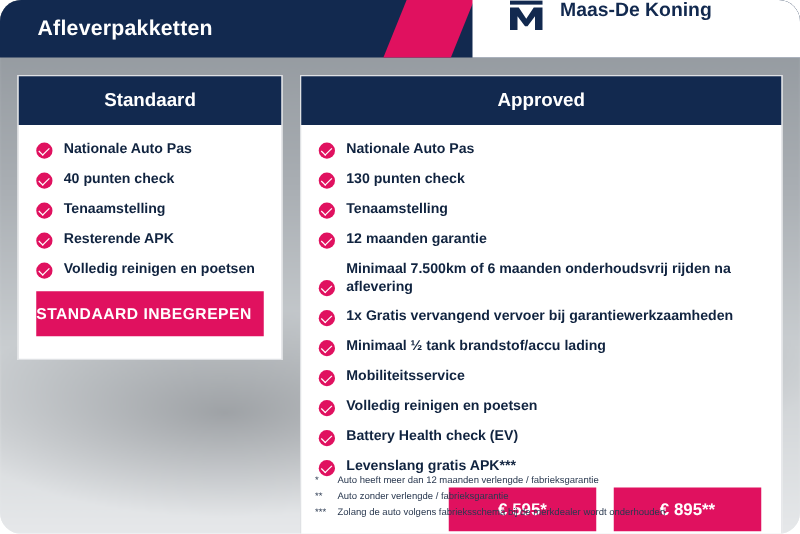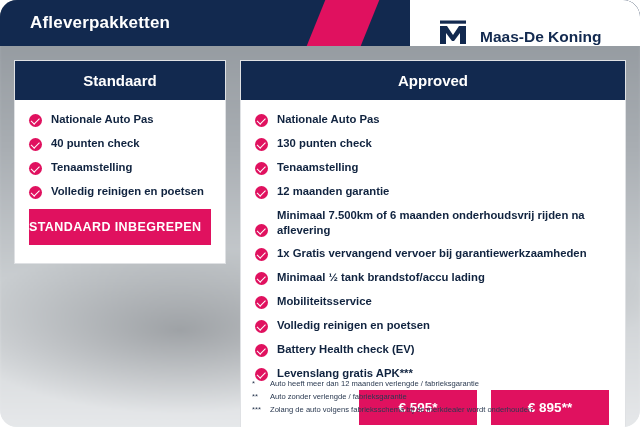--- a/index.html
+++ b/index.html
@@ -42,23 +42,23 @@
     margin-left: 30px;
   }
   .header-accent {
     position: absolute; right: 270px; top: 0;
     width: 54px; height: 46px;
     background: #e0115f;
     transform: skewX(-22deg);
   }
   .header-right {
     position: absolute; right: 0; top: 0;
-    width: 230px; height: 46px;
-    background: #ffffff;
-    display: flex; align-items: flex-end;
+    width: 262px; height: 46px;
+    background: #ffffff;
+    display: flex; align-items: flex-start;
   }
   .brand-mark {
     margin-left: 28px;
     width: 30px; height: 26px;
     display: block;
   }
   .brand-name {
     margin-left: 12px;
     color: #12294f;
     font-size: 15.5px;
@@ -199,20 +199,24 @@
         <li>
             <span class="chk"></span>
             <span>40 punten check</span>
           </li>
         <li>
             <span class="chk"></span>
             <span>Tenaamstelling</span>
           </li>
         <li>
             <span class="chk"></span>
+            <span>Resterende APK</span>
+          </li>
+        <li>
+            <span class="chk"></span>
             <span>Volledig reinigen en poetsen</span>
           </li>
       </ul>
       <button class="btn-standard">STANDAARD INBEGREPEN</button>
     </div>
   </div>
 
   <div class="card-approved">
     <div class="card-head">Approved</div>
     <div class="card-body">

